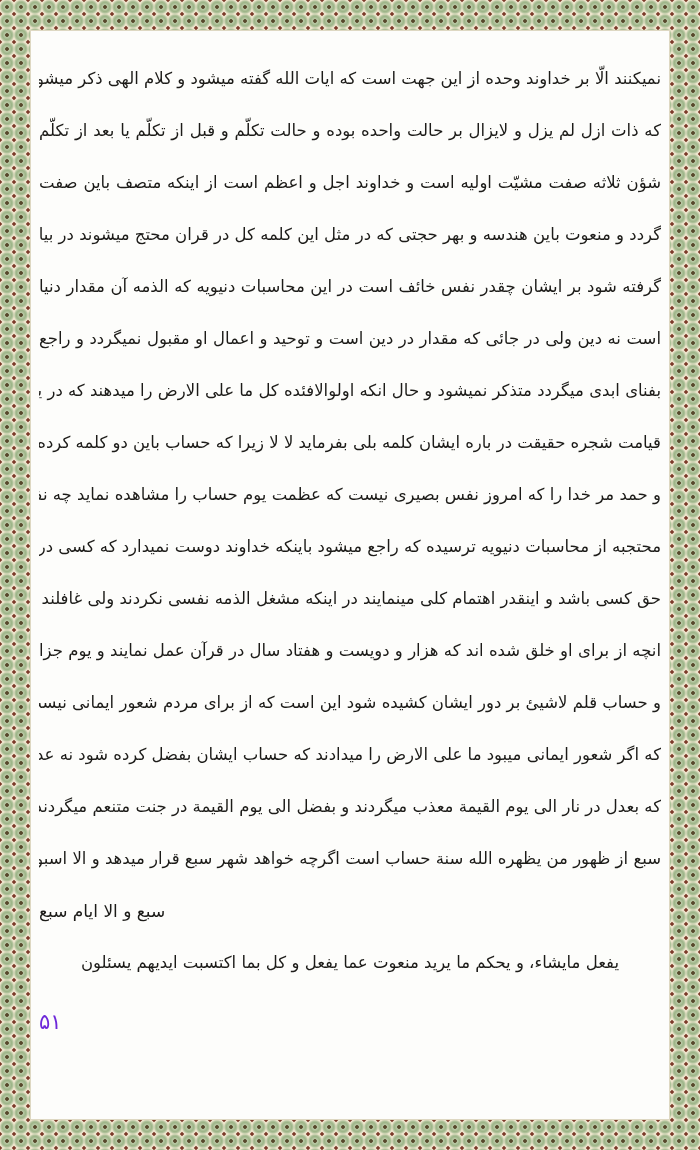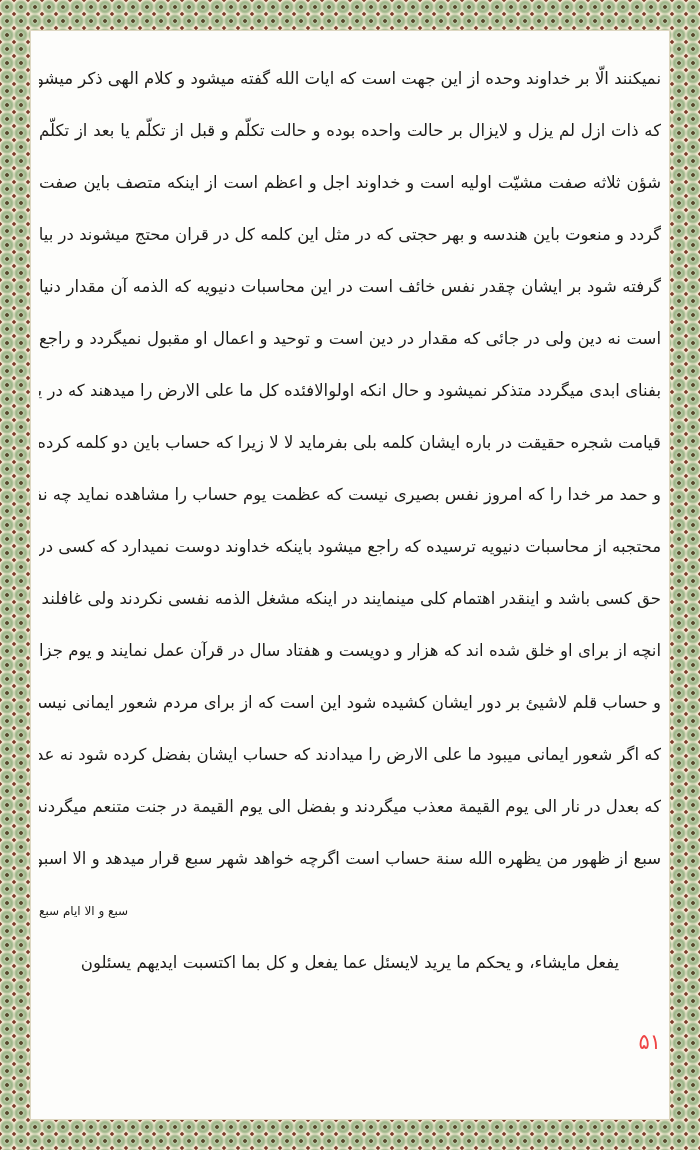--- a/index.html
+++ b/index.html
@@ -48,34 +48,34 @@
     font-size: 16.5px;
     white-space: nowrap;
     text-align: justify;
     
     text-align-last: justify;
     overflow: hidden;
   }
 
   .line.overflow-line {
     text-align-last: left; 
-    font-size: 12px;
+    font-size: 17px;
   }
 
   .line.verse-line {
     text-align-last: center; 
     font-size: 16.5px;
   }
 
   .page-number {
-    margin-top: 38px;
-    text-align: right;
+    margin-top: 18px;
+    text-align: left;
     font-family: "DejaVu Sans", sans-serif;
     font-size: 21px;
-    color: #ef4444;
+    color: #6d28d9;
     line-height: 30px;
   }
 </style>
 </head>
 <body>
 
 <div class="sheet">
   <div class="page">
     <div class="text-area">
       <div class="line">نمیکنند الّا بر خداوند وحده از این جهت است که ایات الله گفته میشود و کلام الهی ذکر میشود زیرا</div>
@@ -88,17 +88,17 @@
       <div class="line">قیامت شجره حقیقت در باره ایشان کلمه بلی بفرماید لا لا زیرا که حساب باین دو کلمه کرده میشود</div>
       <div class="line">و حمد مر خدا را که امروز نفس بصیری نیست که عظمت یوم حساب را مشاهده نماید چه نفوس</div>
       <div class="line">محتجبه از محاسبات دنیویه ترسیده که راجع میشود باینکه خداوند دوست نمیدارد که کسی در ذمه او</div>
       <div class="line">حق کسی باشد و اینقدر اهتمام کلی مینمایند در اینکه مشغل الذمه نفسی نکردند ولی غافلند از نفس خود و</div>
       <div class="line">انچه از برای او خلق شده اند که هزار و دویست و هفتاد سال در قرآن عمل نمایند و یوم جزا</div>
       <div class="line">و حساب قلم لاشیئ بر دور ایشان کشیده شود این است که از برای مردم شعور ایمانی نیست</div>
       <div class="line">که اگر شعور ایمانی میبود ما علی الارض را میدادند که حساب ایشان بفضل کرده شود نه عدل زیرا</div>
       <div class="line">که بعدل در نار الی یوم القیمة معذب میگردند و بفضل الی یوم القیمة در جنت متنعم میگردند و سنة</div>
       <div class="line">سبع از ظهور من یظهره الله سنة حساب است اگرچه خواهد شهر سبع قرار میدهد و الا اسبوع</div>
       <div class="line overflow-line">سبع و الا ایام سبع</div>
-      <div class="line verse-line">یفعل مایشاء، و یحکم ما یرید لایسئل عما یفعل و کل بما اکتسبت ایدیهم یسئلون</div>
+      <div class="line verse-line">یفعل مایشاء، و یحکم ما یرید منعوت عما یفعل و کل بما اکتسبت ایدیهم یسئلون</div>
       <div class="page-number">۵۱</div>
     </div>
   </div>
 </div>
 
 </body></html>

